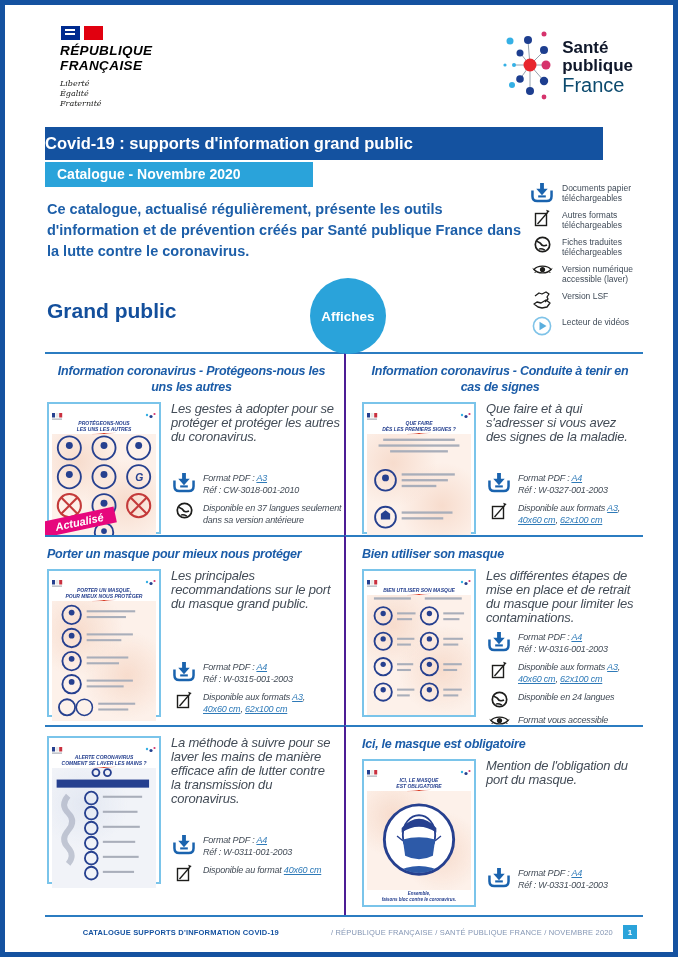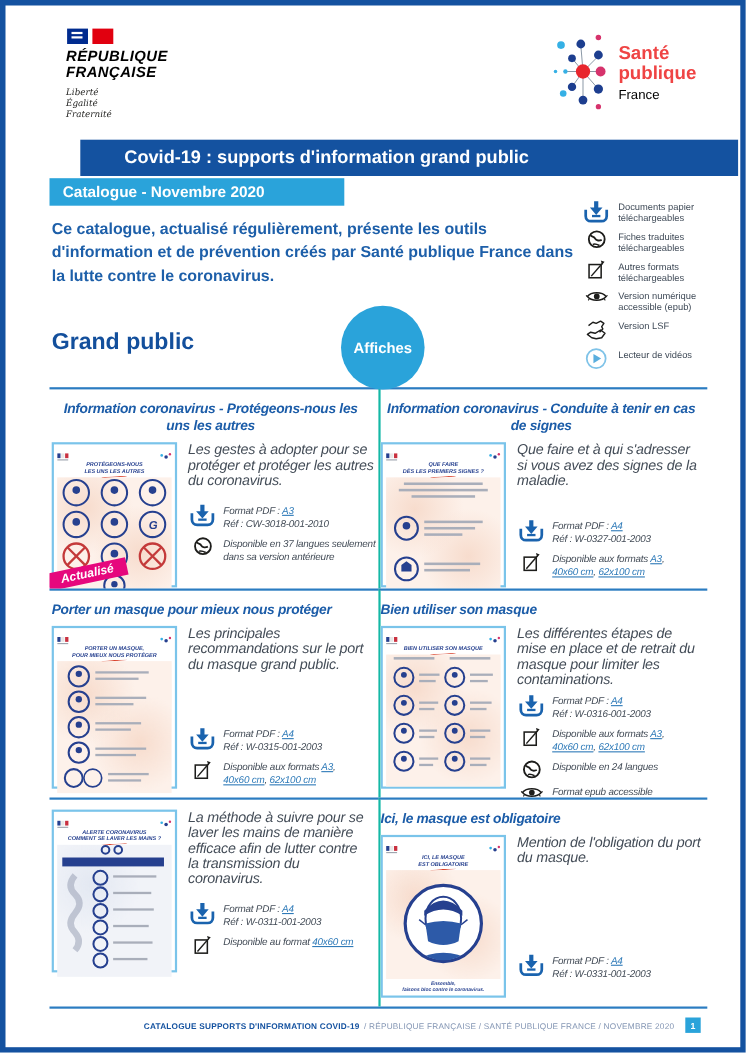--- a/index.html
+++ b/index.html
@@ -14,50 +14,50 @@
   .rf-logo{position:absolute;left:55px;top:21px;width:110px;}
   .rf-flag{display:flex;gap:4px;height:14px;margin-bottom:4px;margin-left:1px;}
   .rf-flag .b{width:19px;background:#002b8f;position:relative;}
   .rf-flag .b::after{content:"";position:absolute;left:4px;top:3px;width:10px;height:2px;background:#fff;box-shadow:0 4px 0 #fff;}
   .rf-flag .r{width:19px;background:#e1000f;}
   .rf-name{font-weight:bold;font-size:13.5px;line-height:14.5px;color:#000;letter-spacing:.4px;}
   .rf-motto{font-family:"DejaVu Serif", serif;font-style:italic;font-size:8px;line-height:10px;color:#1d1d1b;margin-top:6px;white-space:pre-line;}
 
   .spf-logo{position:absolute;right:40px;top:22px;display:flex;align-items:center;gap:8px;}
   .spf-text{line-height:18px;}
-  .spf-text .t1{font-weight:bold;font-size:17px;color:#ef4444;line-height:18px;}
-  .spf-text .t2{font-size:12px;color:#000000;line-height:20px;}
+  .spf-text .t1{font-weight:bold;font-size:17px;color:#0f172a;line-height:18px;}
+  .spf-text .t2{font-size:20px;color:#0c4a6e;line-height:20px;}
 
   
-  .banner-main{position:absolute;left:40px;top:122px;width:558px;height:33px;background:#1452a0;color:#fff;font-weight:bold;font-size:16.5px;line-height:33px;padding-left:40px;margin-left:28px;}
+  .banner-main{position:absolute;left:40px;top:122px;width:558px;height:33px;background:#1452a0;color:#fff;font-weight:bold;font-size:16.5px;line-height:33px;}
   .banner-sub{position:absolute;left:40px;top:157px;width:256px;height:25px;background:#2aa3da;color:#fff;font-weight:bold;font-size:14px;line-height:25px;padding-left:12px;}
 
   .intro{position:absolute;left:42px;top:194px;width:478px;font-weight:bold;font-size:14.5px;line-height:21px;color:#1d5fa9;}
 
   
   .legend{position:absolute;left:524px;top:176px;width:118px;}
   .lg-item{display:flex;gap:7px;margin-bottom:5px;align-items:flex-start;}
   .lg-icon{width:26px;min-width:26px;display:flex;justify-content:center;padding-top:1px;}
   .lg-label{font-size:8.5px;line-height:10px;color:#3f4a57;padding-top:2px;}
 
   
   .section-title{position:absolute;left:42px;top:294px;font-size:21px;font-weight:bold;color:#134f9c;}
   .badge-circle{position:absolute;left:305px;top:273px;width:76px;height:76px;border-radius:50%;background:#2aa3da;color:#fff;font-weight:bold;font-size:13.5px;display:flex;align-items:center;justify-content:center;z-index:5;}
 
   
   .grid{position:absolute;left:40px;top:347px;width:598px;height:563px;display:grid;grid-template-columns:1fr 1fr;grid-template-rows:183px 190px 190px;border-bottom:2px solid #2b7cc1;}
   .card{border-top:2px solid #2b7cc1;padding:9px 8px 0 2px;position:relative;overflow:hidden;box-sizing:border-box;font-style:italic;}
-  .card.right{border-left:2px solid #14b8a6;padding-left:0;padding-right:5px;}
+  .card.right{border-left:2px solid #4c1d95;padding-left:16px;padding-right:5px;}
   .card-title{font-weight:bold;font-size:12.5px;letter-spacing:-0.25px;line-height:16px;color:#1b5ca8;margin-bottom:7px;}
   .t-center .card-title{text-align:center;}
   .card-body{display:flex;gap:10px;}
   .card-content{flex:1;display:flex;flex-direction:column;}
   .card-desc{font-size:13px;letter-spacing:-0.2px;line-height:14px;color:#434c57;}
 
-  .card-meta{margin-top:14px;}
+  .card-meta{margin-top:28px;}
   .gap-md{margin-top:28px;}
   .gap-lg{margin-top:50px;}
   .gap-xl{margin-top:80px;}
   .tight{margin-top:6px;}
   .meta-row{display:flex;gap:6px;margin-bottom:6px;align-items:flex-start;}
   .meta-icon{width:26px;min-width:26px;display:flex;justify-content:center;}
   .meta-text{font-size:9px;letter-spacing:-0.2px;line-height:11.5px;color:#434c57;padding-top:1px;}
   .meta-line{white-space:nowrap;}
   .lnk{color:#2e7ab8;text-decoration:underline;cursor:pointer;}
 
@@ -76,21 +76,21 @@
     radial-gradient(circle at 30% 30%, #e3e8f2 0, rgba(227,232,242,0) 40%),
     #f1f3f8;}
   .thumb-art svg{display:block;width:100%;height:100%;}
   .thumb-bar{height:4px;background:#26408f;margin:1px 4px 0;}
   .thumb-caption{font-size:4.5px;line-height:5.5px;font-weight:bold;color:#26408f;text-align:center;white-space:pre-line;margin:1px 0;}
   .ribbon{position:absolute;left:-6px;bottom:2px;transform:rotate(-12deg);background:#e6077d;color:#fff;font-size:11px;font-weight:bold;padding:2px 12px;z-index:4;}
 
   
   .footer{position:absolute;left:40px;right:36px;bottom:13px;display:flex;align-items:center;justify-content:flex-end;gap:4px;}
   .foot-bold{font-size:7.5px;font-weight:bold;color:#1452a0;letter-spacing:.2px;}
-  .foot-rest{font-size:7.5px;color:#8496b4;letter-spacing:.2px;}
+  .foot-rest{font-size:7.5px;color:#8496b4;letter-spacing:.2px;margin-left:48px;}
   .page-box{width:14px;height:14px;background:#2aa3da;color:#fff;font-size:8px;font-weight:bold;display:flex;align-items:center;justify-content:center;margin-left:6px;}
 
   .pc{fill:none;stroke:#26408f;stroke-width:1.6;}
   .pg{fill:#26408f;}
   .bar{fill:#a9aeba;}
 </style>
 </head>
 <body>
 
 <div class="page">
@@ -154,47 +154,47 @@
           <svg width="24" height="21" viewBox="0 0 24 22">
             <path d="M10 1h4v6h4l-6 7-6-7h4z" fill="#1a63ae"></path>
             <path d="M2 9v6c0 3 2 5 5 5h10c3 0 5-2 5-5V9" fill="none" stroke="#1a63ae" stroke-width="2.6"></path>
             <rect x="8" y="14" width="8" height="2.2" fill="#1a63ae"></rect>
           </svg>
         </span>
       <span class="lg-label">Documents papier téléchargeables</span>
     </div>
     <div class="lg-item">
       <span class="lg-icon">
+          <svg width="17" height="18" viewBox="0 0 17 18">
+            <rect x="1.5" y="4.5" width="11" height="12" fill="#fff" stroke="#1d1d1b" stroke-width="1.4"></rect>
+            <line x1="3.5" y1="15" x2="13.5" y2="3.5" stroke="#1d1d1b" stroke-width="1.3"></line>
+            <path d="M12.2 0.8l3.4 1.2-2.2 2.6z" fill="#1d1d1b"></path>
+          </svg>
+        </span>
+      <span class="lg-label">Autres formats téléchargeables</span>
+    </div>
+    <div class="lg-item">
+      <span class="lg-icon">
           <svg width="17" height="17" viewBox="0 0 17 17">
             <circle cx="8.5" cy="8.5" r="7.2" fill="none" stroke="#1d1d1b" stroke-width="1.7"></circle>
             <path d="M3 5c2 2 3 1 4 3s4 2 6 1" stroke="#1d1d1b" stroke-width="1.7" fill="none"></path>
             <path d="M5 13.2c2-1 4 0 6 1" stroke="#1d1d1b" stroke-width="1.5" fill="none"></path>
           </svg>
         </span>
       <span class="lg-label">Fiches traduites téléchargeables</span>
-    </div>
-    <div class="lg-item">
-      <span class="lg-icon">
-          <svg width="17" height="18" viewBox="0 0 17 18">
-            <rect x="1.5" y="4.5" width="11" height="12" fill="#fff" stroke="#1d1d1b" stroke-width="1.4"></rect>
-            <line x1="3.5" y1="15" x2="13.5" y2="3.5" stroke="#1d1d1b" stroke-width="1.3"></line>
-            <path d="M12.2 0.8l3.4 1.2-2.2 2.6z" fill="#1d1d1b"></path>
-          </svg>
-        </span>
-      <span class="lg-label">Autres formats téléchargeables</span>
     </div>
     <div class="lg-item">
       <span class="lg-icon">
           <svg width="21" height="13" viewBox="0 0 20 13">
             <path d="M1.5 6.5C5 2 15 2 18.5 6.5C15 11 5 11 1.5 6.5Z" fill="none" stroke="#1d1d1b" stroke-width="1.3"></path>
             <circle cx="10" cy="6.5" r="2.6" fill="#1d1d1b"></circle>
             <path d="M1.5 6.5l-1.3-1M18.5 6.5l1.3-1M3.2 8.8l-1 1.2M16.8 8.8l1 1.2" stroke="#1d1d1b" stroke-width="1"></path>
           </svg>
         </span>
-      <span class="lg-label">Version numérique accessible (epub)</span>
+      <span class="lg-label">Version numérique accessible (laver)</span>
     </div>
     <div class="lg-item">
       <span class="lg-icon">
           <svg width="20" height="20" viewBox="0 0 20 20">
             <path d="M3 6l4-3 3 1 4-2 3 2-2 3 1 2-3 3" fill="none" stroke="#1d1d1b" stroke-width="1.3" stroke-linejoin="round"></path>
             <path d="M2 14l3-2 4 1 5-3 4 3-3 4-5 1-4-1z" fill="none" stroke="#1d1d1b" stroke-width="1.3" stroke-linejoin="round"></path>
           </svg>
         </span>
       <span class="lg-label">Version LSF</span>
     </div>
@@ -555,21 +555,21 @@
               </div>
               <div class="meta-row">
                 <span class="meta-icon">
                   <svg width="21" height="13" viewBox="0 0 20 13">
                     <path d="M1.5 6.5C5 2 15 2 18.5 6.5C15 11 5 11 1.5 6.5Z" fill="none" stroke="#1d1d1b" stroke-width="1.3"></path>
                     <circle cx="10" cy="6.5" r="2.6" fill="#1d1d1b"></circle>
                     <path d="M1.5 6.5l-1.3-1M18.5 6.5l1.3-1M3.2 8.8l-1 1.2M16.8 8.8l1 1.2" stroke="#1d1d1b" stroke-width="1"></path>
                   </svg>
                 </span>
                 <div class="meta-text">
-                  <div class="meta-line"><span>Format epub accessible</span></div>
+                  <div class="meta-line"><span>Format vous accessible</span></div>
                 </div>
               </div>
             </div>
         </div>
       </div>
     </div>
 
     <div class="card t-center">
       <div class="card-body">
         <div class="thumb">

